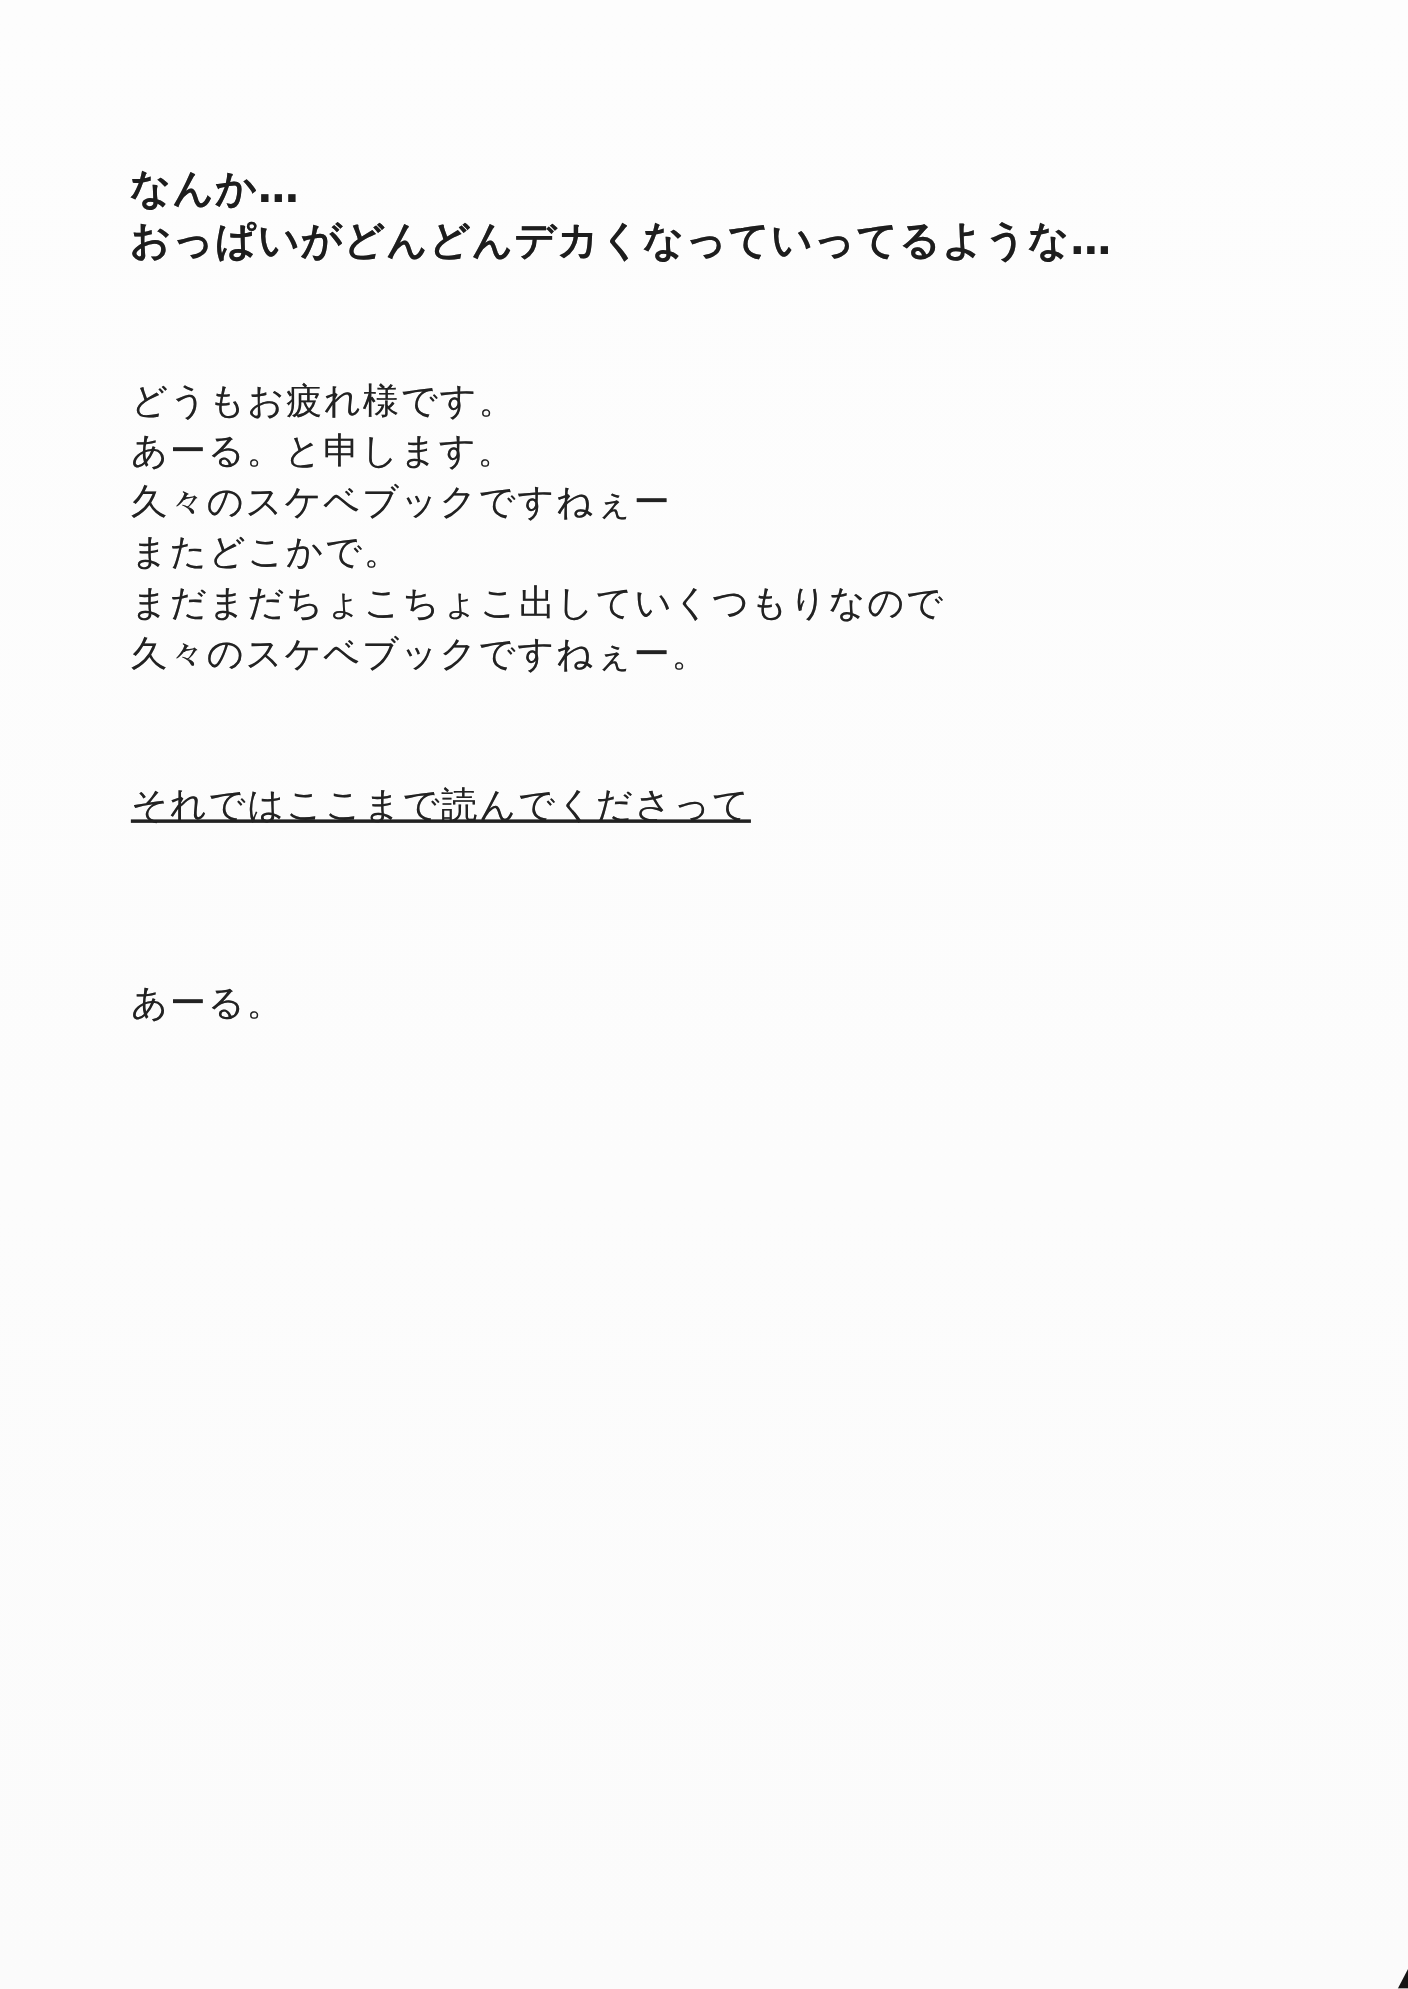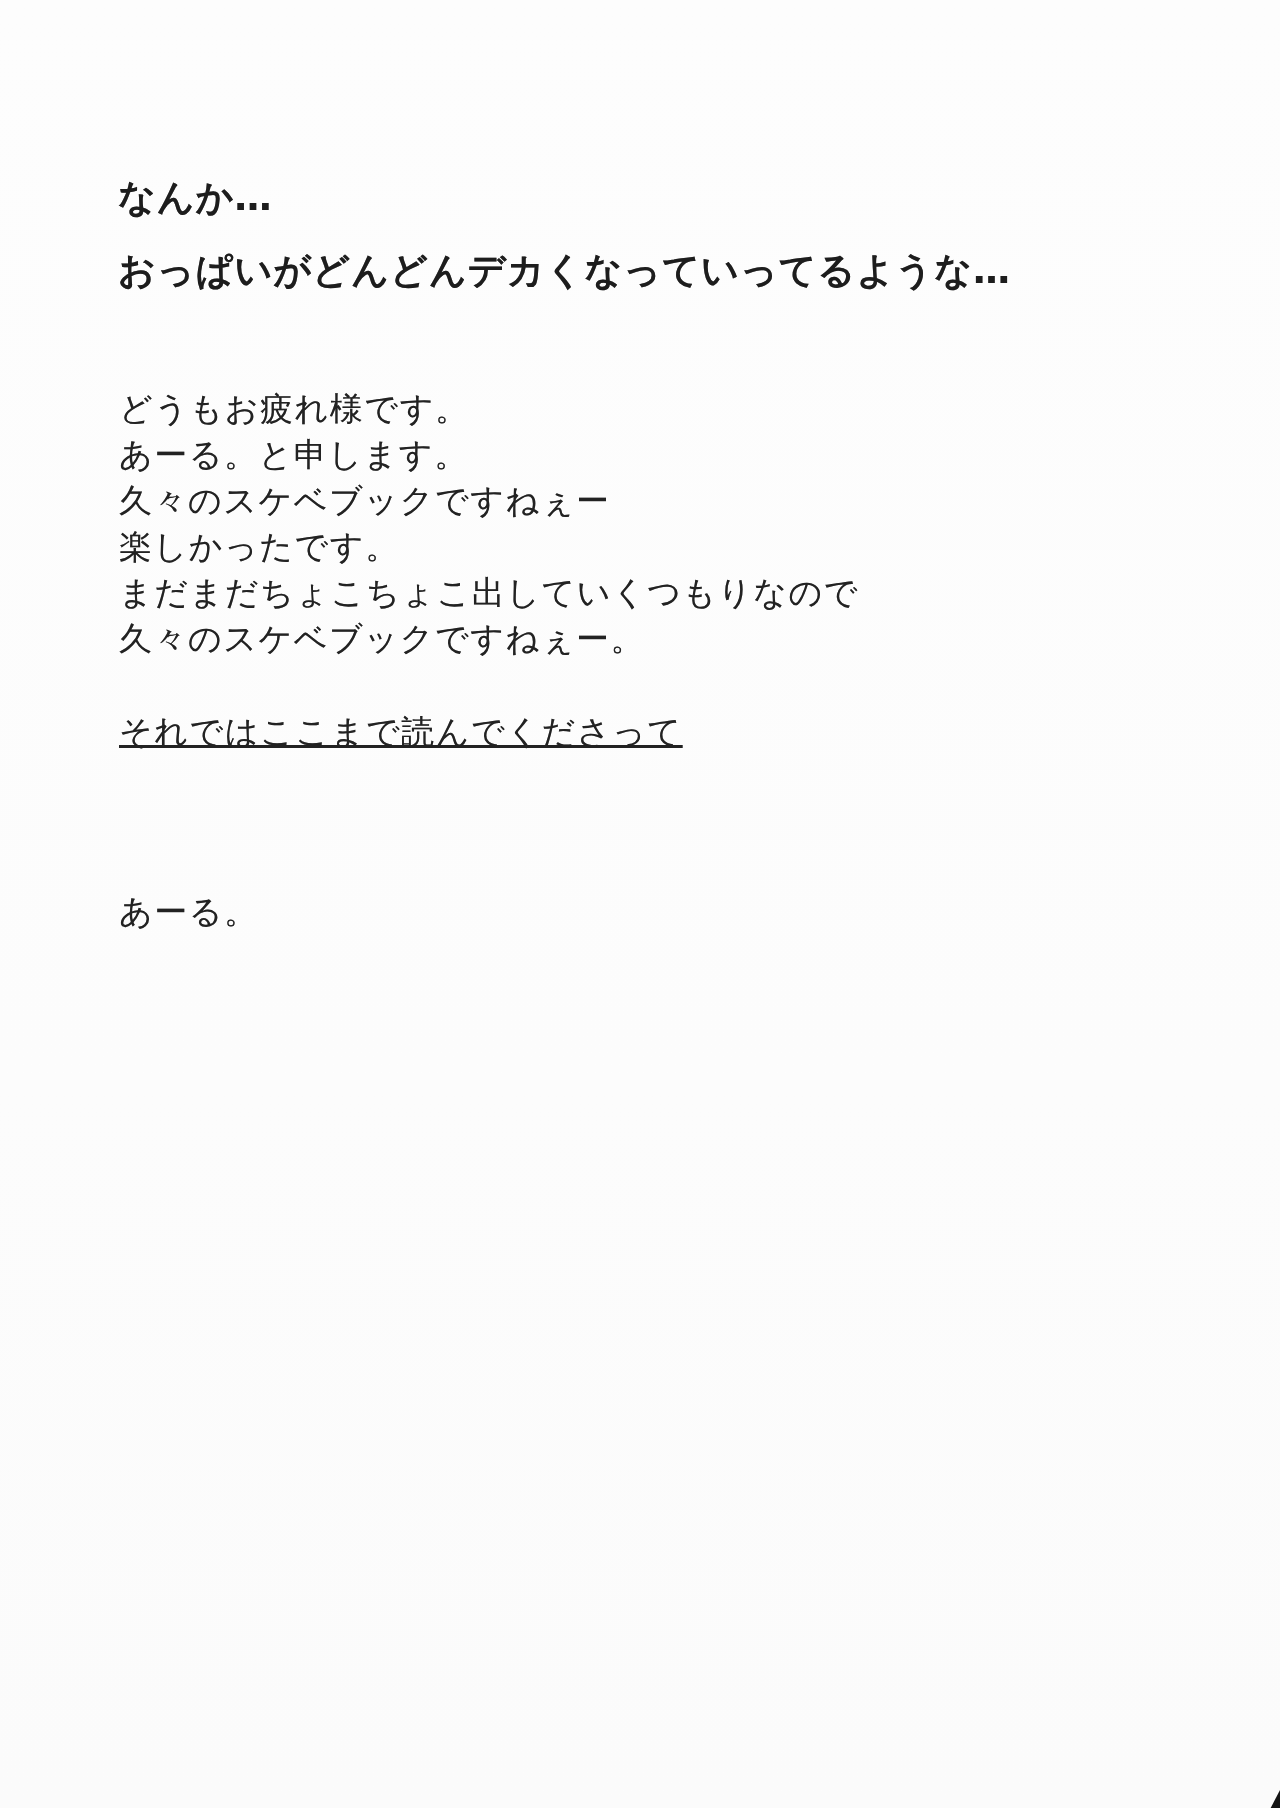--- a/index.html
+++ b/index.html
@@ -37,29 +37,28 @@
     position: absolute;
     left: 119px;
     color: #222222;
     font-family: "DejaVu Serif", serif;
     font-size: 33px;
     line-height: 46px;
     letter-spacing: 1.5px;
     white-space: nowrap;
     text-shadow: 0 0 0.5px rgba(30,30,30,0.45);
   }
-  .para-1 { top: 341px; margin-top: 45px; }
+  .para-1 { top: 341px; }
   .para-2 { top: 709px; text-decoration: underline; }
   .signature-block { top: 889px; }
   .text-line {
     height: 46px;
   }
   .heading-block .text-line {
     height: 47px;
-    margin-top: 26px;
   }
   .corner-artifact {
     position: absolute;
     right: 0;
     bottom: 0;
     width: 11px;
     height: 18px;
     background: #141414;
     clip-path: polygon(100% 0, 15% 100%, 100% 100%);
   }
@@ -71,21 +70,21 @@
 
   <div class="heading-block">
     <div class="text-line">なんか…</div>
     <div class="text-line">おっぱいがどんどんデカくなっていってるような…</div>
   </div>
 
   <div class="body-block para-1">
     <div class="text-line">どうもお疲れ様です。</div>
     <div class="text-line">あーる。と申します。</div>
     <div class="text-line">久々のスケベブックですねぇー</div>
-    <div class="text-line">楽しかったです。</div>
+    <div class="text-line">またどこかで。</div>
     <div class="text-line">まだまだちょこちょこ出していくつもりなので</div>
     <div class="text-line">久々のスケベブックですねぇー。</div>
   </div>
 
   <div class="body-block para-2">
     <div class="text-line">それではここまで読んでくださって</div>
   </div>
 
   <div class="body-block signature-block">
     <div class="text-line">あーる。</div>

